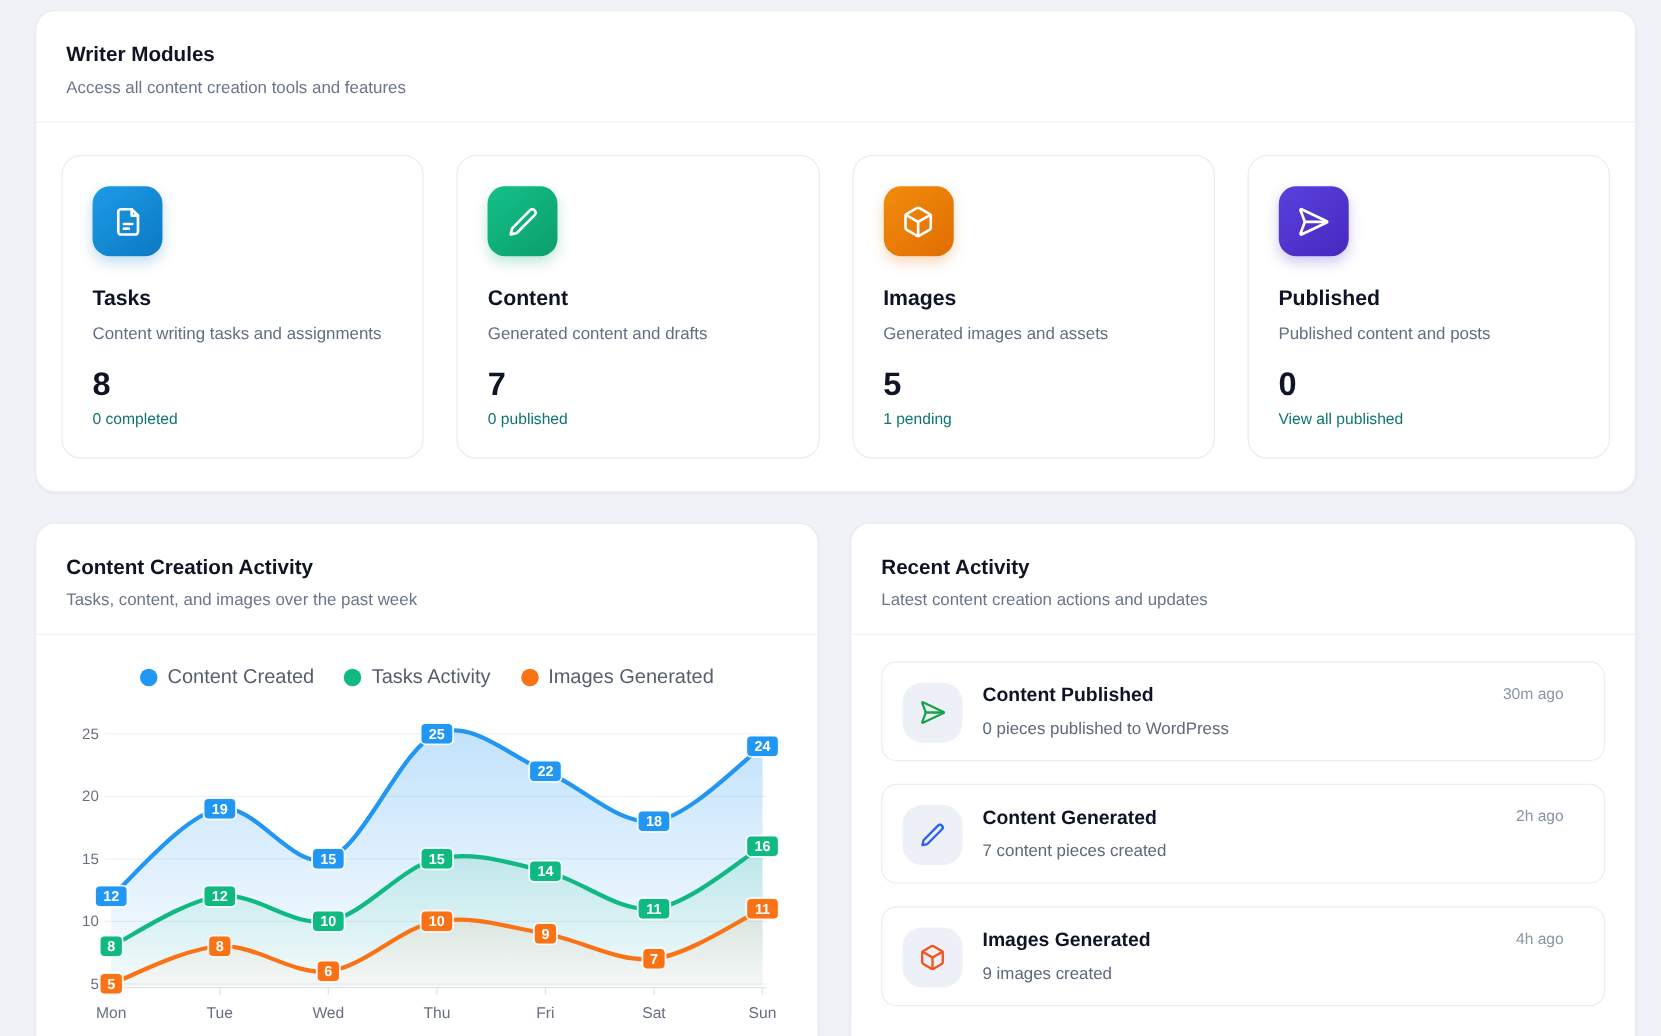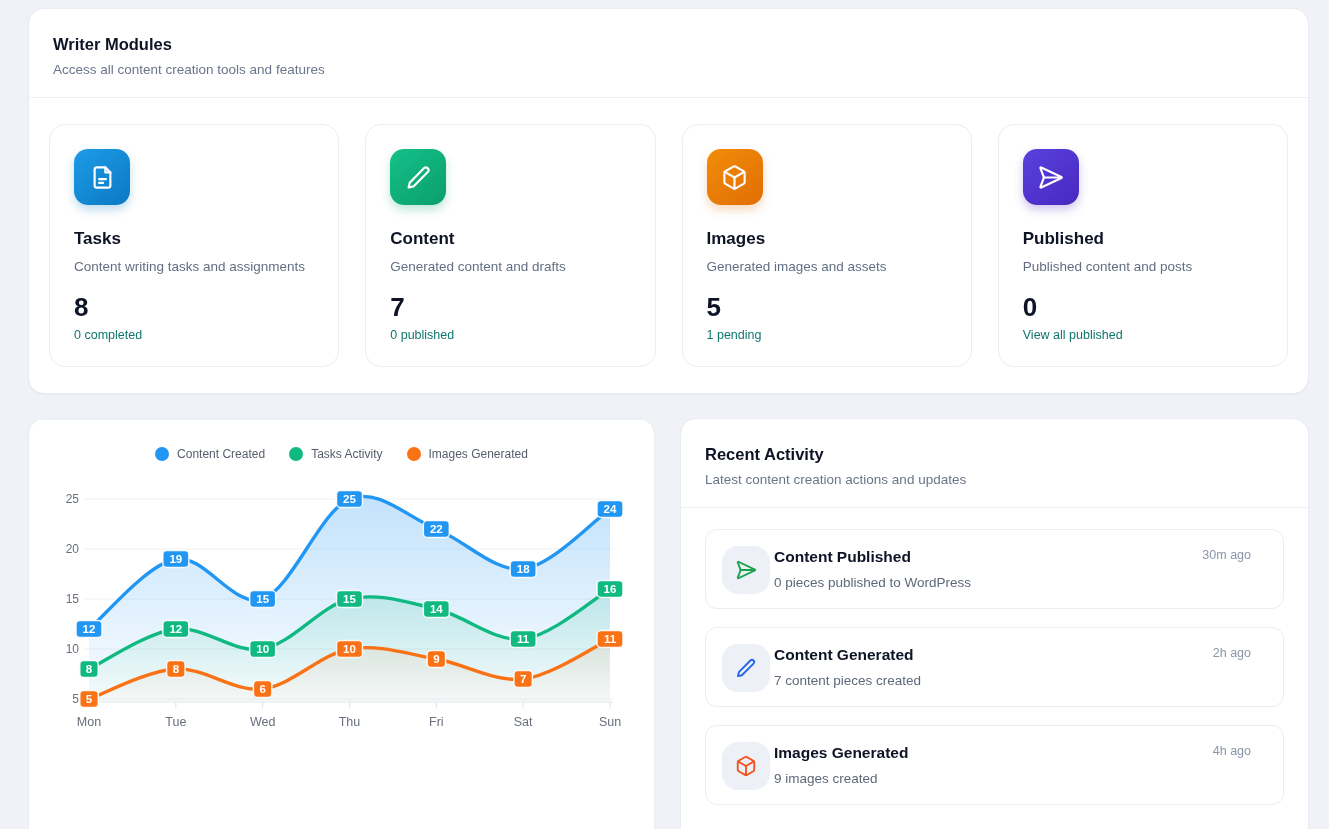--- a/index.html
+++ b/index.html
@@ -46,28 +46,28 @@
   .module-sub   { margin:5px 0 0; font-size:12.5px; color:#0f766e; }
 
   
   .bottom-row { display:flex; gap:25px; margin:24px 20px 0 28px; align-items:flex-start; }
   .chart-card { width:627px; flex:none; height:560px; }
   .activity-card { flex:1; height:560px; }
 
   .chart-legend { display:flex; justify-content:center; gap:24px; margin-top:24px; height:20px; align-items:center; }
   .legend-item { display:flex; align-items:center; gap:8px; cursor:pointer; }
   .legend-dot { width:14px; height:14px; border-radius:50%; }
-  .legend-label { font-size:12px; color:#565e6c; }
+  .legend-label { font-size:16px; color:#565e6c; }
   .chart-svg { display:block; margin-top:10px; }
 
   
   .activity-list { padding:21px 24px; display:flex; flex-direction:column; gap:18px; }
   .activity-item {
     position:relative; border:1px solid #e9edf4; border-radius:12px;
-    padding:16px; display:flex; gap:4px; height:80px; background:#fff;
+    padding:16px; display:flex; gap:16px; height:80px; background:#fff;
   }
   .act-tile {
     width:48px; height:48px; border-radius:16px; background:#edf0f6;
     display:flex; align-items:center; justify-content:center; flex:none;
   }
   .act-tile svg { width:22px; height:22px; }
   .act-ic-green  { color:var(--act-green); }
   .act-ic-blue   { color:var(--act-blue); }
   .act-ic-orange { color:var(--act-orange); }
   .act-title { margin:2px 0 0; font-size:15.5px; font-weight:700; color:#0e1325; }
@@ -140,20 +140,24 @@
         <div class="module-count">0</div>
         <div class="module-sub">View all published</div>
       </div>
 
     </div>
   </section>
 
   <div class="bottom-row">
 
     <section class="card chart-card">
+      <div class="card-header">
+        <h2 class="card-title">Content Creation Activity</h2>
+        <p class="card-subtitle">Tasks, content, and images over the past week</p>
+      </div>
       <div class="divider"></div>
       <div class="chart-body">
         <div class="chart-legend" id="chart-legend">
             <div class="legend-item">
               <span class="legend-dot" style="background: rgb(33, 150, 243);"></span>
               <span class="legend-label">Content Created</span>
             </div>
             <div class="legend-item">
               <span class="legend-dot" style="background: rgb(16, 185, 129);"></span>
               <span class="legend-label">Tasks Activity</span>

